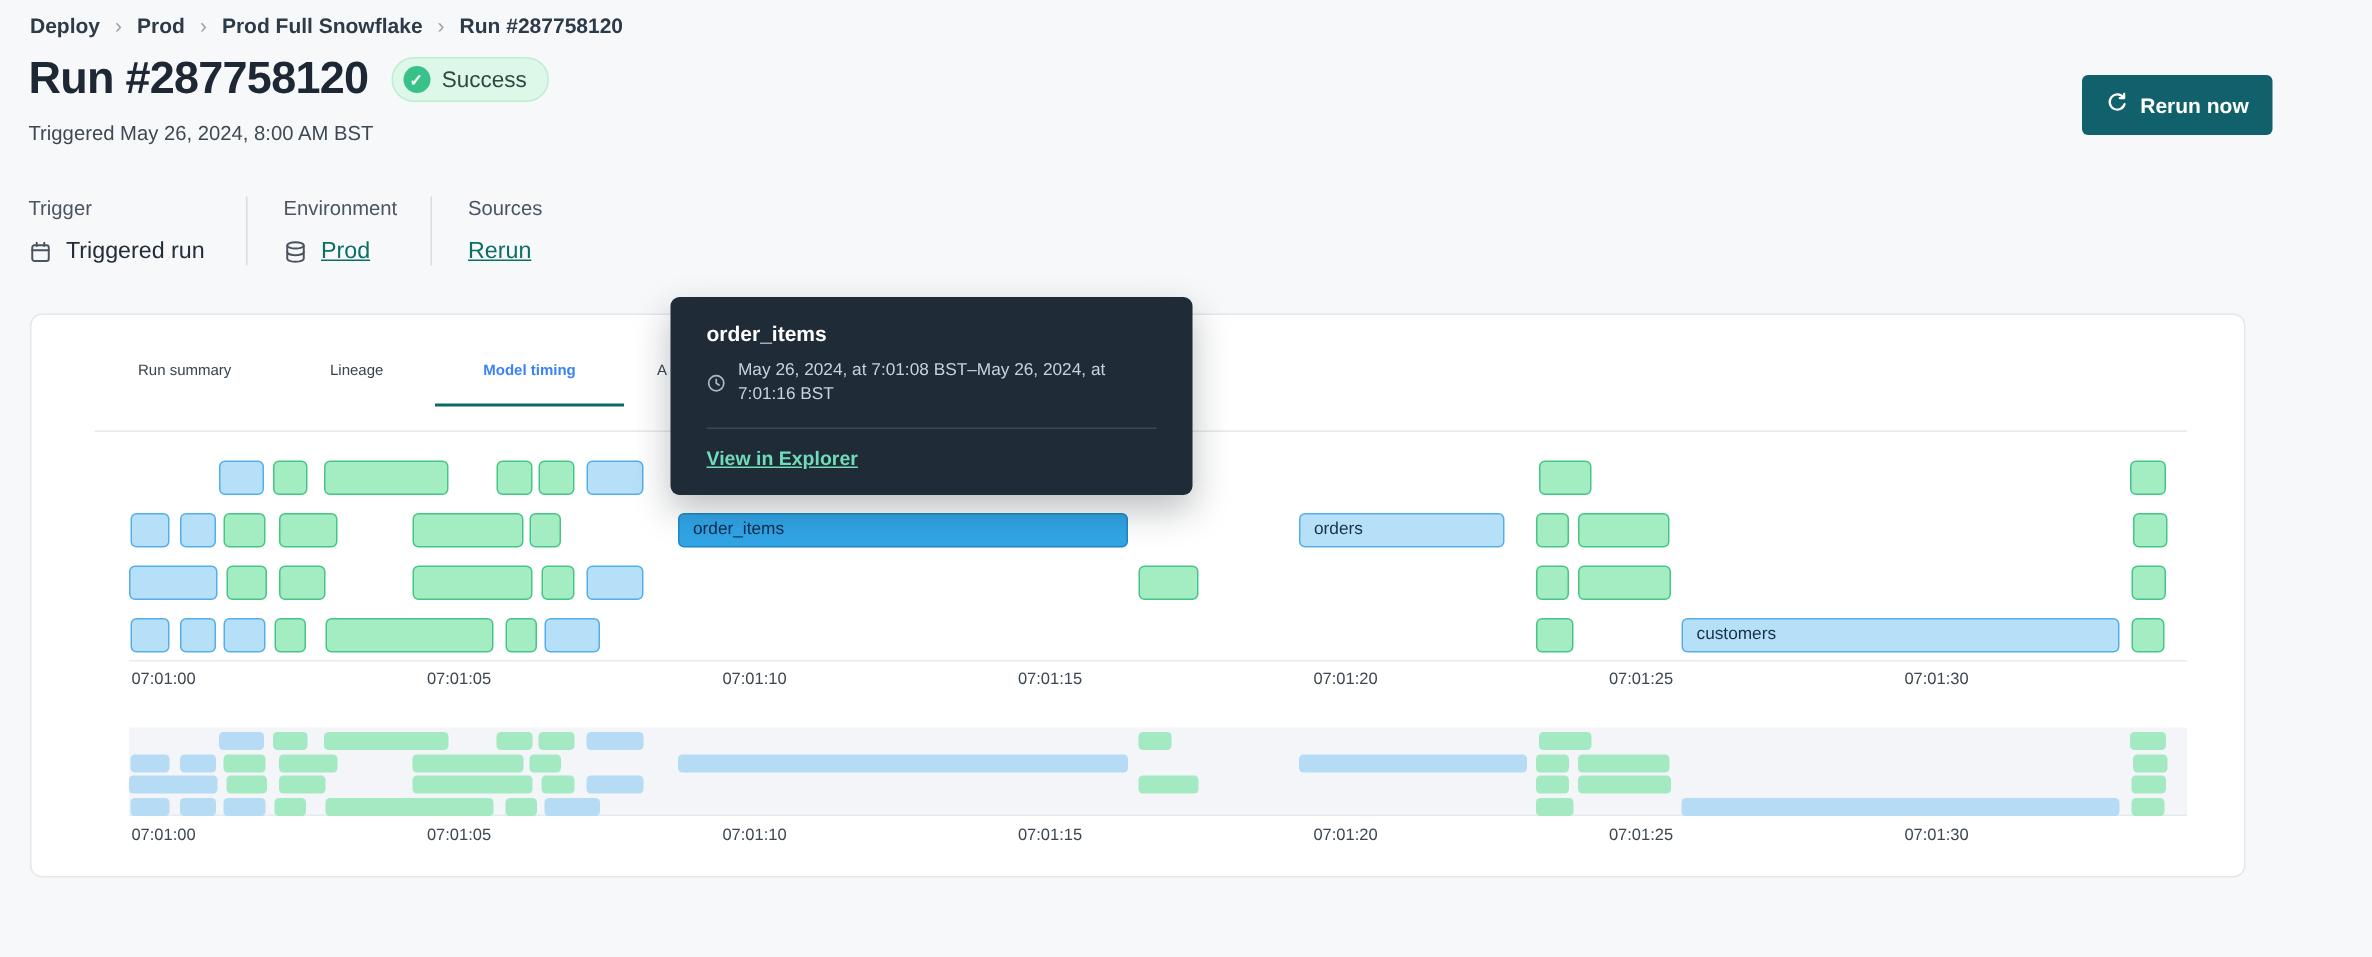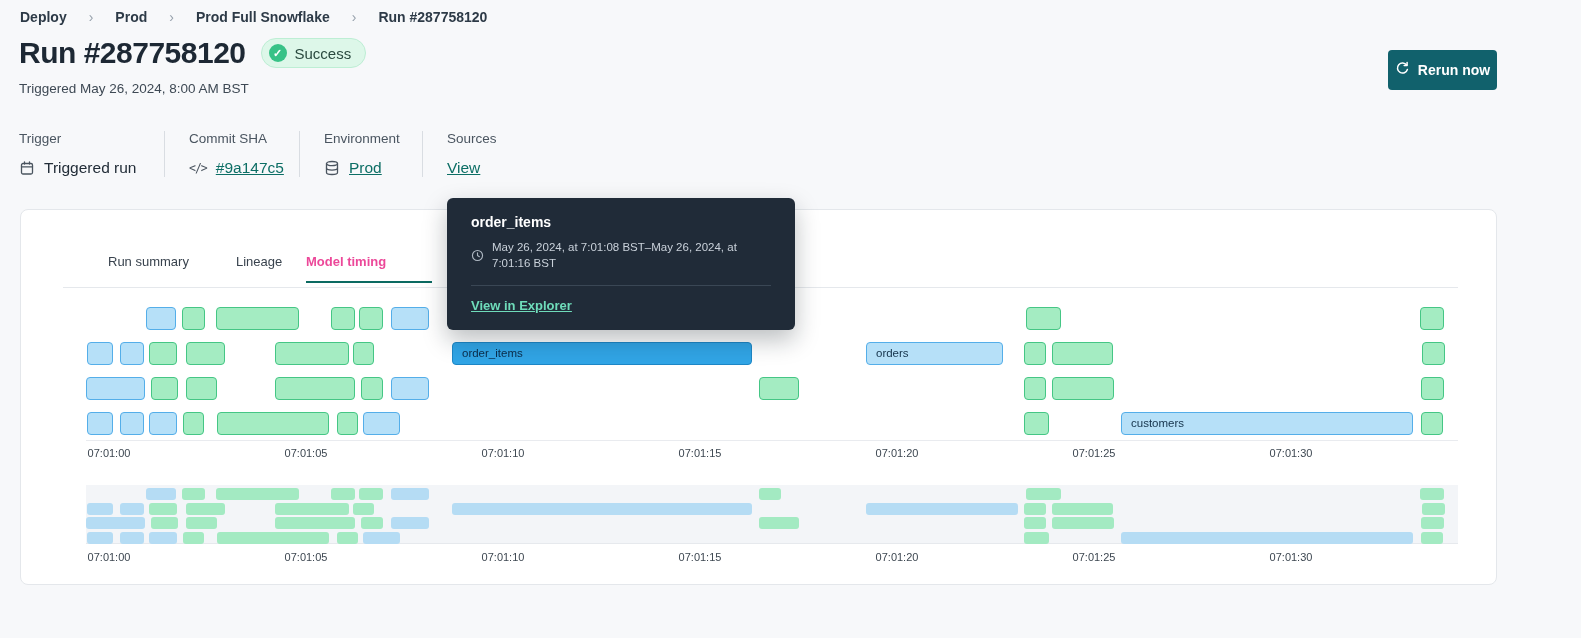--- a/index.html
+++ b/index.html
@@ -2,50 +2,50 @@
 <html><head>
 <meta charset="utf-8">
 <style>
   * { box-sizing: border-box; }
   html,body { margin:0; padding:0; }
   body {
     width:1581px; height:638px; position:relative; overflow:hidden;
     background:#f7f8fa; font-family:"Liberation Sans", sans-serif; color:#222d38;
   }
   
-  .breadcrumb { position:absolute; left:20px; top:9px; display:flex; align-items:center; gap:22px;
+  .breadcrumb { position:absolute; left:20px; top:9px; display:flex; align-items:center; gap:10px;
     font-size:14px; font-weight:700; color:#2d3a47; }
   .crumb { cursor:pointer; }
   .crumb-sep { color:#97a1ac; font-weight:400; font-size:14px; }
   
   .title-row { position:absolute; left:19px; top:36px; display:flex; align-items:center; gap:15px; }
   .page-title { margin:0; font-size:30px; font-weight:700; color:#1d2834; letter-spacing:-0.5px; }
   .badge { display:inline-flex; align-items:center; gap:8px; background:#ddf7e9; border:1px solid #bdeed4;
     border-radius:17px; padding:5px 14px 5px 7px; font-size:15px; color:#2b4a40; }
   .badge-dot { width:18px; height:18px; border-radius:50%; background:#38c287; color:#fff;
     display:flex; align-items:center; justify-content:center; font-size:11px; font-weight:700; }
   .triggered { position:absolute; left:19px; top:81px; font-size:13.5px; color:#3e4954; }
-  .rerun-btn { position:absolute; left:1388px; top:50px; width:109px; height:40px; background:#11616c;
+  .rerun-btn { position:absolute; left:1388px; top:50px; width:127px; height:40px; background:#11616c;
     border:none; border-radius:4px; color:#fff; font-family:inherit; font-size:14px; font-weight:700;
     display:flex; align-items:center; justify-content:center; gap:8px; cursor:pointer; }
   
   .meta-row { position:absolute; left:19px; top:131px; display:flex; align-items:stretch; }
   .meta-col { padding-right:20px; }
   .meta-col + .meta-col { border-left:1px solid #d9dde2; padding-left:24px; }
   .meta-label { font-size:13.5px; color:#4a5560; margin-bottom:13px; }
   .meta-value { display:flex; align-items:center; gap:9px; font-size:15.5px; color:#222d38; }
   .meta-value .ico { display:flex; align-items:center; color:#4a545f; }
   .code-glyph { font-family:"DejaVu Sans Mono", monospace; font-size:11.5px; color:#4a545f; letter-spacing:-1px; }
   a.teal-link { color:#0c6e65; text-decoration:underline; cursor:pointer; }
   
   .card { position:absolute; left:20px; top:209px; width:1477px; height:376px; background:#fff;
     border:1px solid #e4e7eb; border-radius:8px; }
   .tabs-underline { position:absolute; left:42px; top:77px; width:1395px; border-bottom:1px solid #e5e8ec; }
-  .tab { position:absolute; top:44px; height:29px; font-size:13px; color:#39434e; cursor:pointer; white-space:nowrap;margin-left:16px; }
-  .tab.active { color:#ec4899; font-weight:700; border-bottom:2px solid #0b6a61; }
+  .tab { position:absolute; top:32px; height:29px; font-size:10px; color:#39434e; cursor:pointer; white-space:nowrap; }
+  .tab.active { color:#3b82f6; font-weight:700; border-bottom:2px solid #0b6a61; text-align:center; }
   
   .bar { position:absolute; height:23px; border-radius:4px; overflow:hidden; }
   .bar.blue  { background:#b6e0f8; border:1.5px solid #54aee9; }
   .bar.green { background:#a4ecc2; border:1.5px solid #45c685; }
   .bar.selected { background:#31a5e6; border:1.5px solid #1e87c6; }
   .bar .bar-label { display:block; font-size:11.5px; color:#14324a; padding-left:9px; line-height:20px; white-space:nowrap; }
   .bar.selected .bar-label { color:#0a2c4a; }
   .axis-line { position:absolute; left:65px; top:230px; width:1372px; border-top:1px solid #e9ebef; }
   .axis-label { position:absolute; transform:translateX(-50%); font-size:11px; color:#3d4751; white-space:nowrap; }
   .mini-band { position:absolute; left:65px; top:275px; width:1372px; height:59px; background:#f3f5f8;
@@ -101,46 +101,37 @@
       <div class="meta-value">
         <span class="ico">
           <svg width="16" height="16" viewBox="0 0 16 16" fill="none" stroke="#4a545f" stroke-width="1.3" stroke-linecap="round" stroke-linejoin="round">
             <rect x="2.5" y="3.5" width="11" height="10.5" rx="1.5"></rect>
             <path d="M2.5 6.8h11M5.5 1.8v2.2M10.5 1.8v2.2"></path>
           </svg>
         </span>
         <span>Triggered run</span>
       </div>
     </div>
-    <div class="meta-col" style="width: 135px;">
-      <div class="meta-label">Commit SHA</div>
-      <div class="meta-value">
-        <span class="ico">
-          <span class="code-glyph">&lt;/&gt;</span>
-        </span>
-        <a class="teal-link">#9a147c5</a>
-      </div>
-    </div>
     <div class="meta-col" style="width: 123px;">
       <div class="meta-label">Environment</div>
       <div class="meta-value">
         <span class="ico">
           <svg width="16" height="16" viewBox="0 0 16 16" fill="none" stroke="#4a545f" stroke-width="1.3" stroke-linecap="round" stroke-linejoin="round">
             <ellipse cx="8" cy="3.6" rx="5.5" ry="2.1"></ellipse>
             <path d="M2.5 3.6v8.8c0 1.2 2.5 2.1 5.5 2.1s5.5-.9 5.5-2.1V3.6"></path>
             <path d="M2.5 8c0 1.2 2.5 2.1 5.5 2.1S13.5 9.2 13.5 8"></path>
           </svg>
         </span>
         <a class="teal-link">Prod</a>
       </div>
     </div>
     <div class="meta-col">
       <div class="meta-label">Sources</div>
       <div class="meta-value">
-        <a class="teal-link">View</a>
+        <a class="teal-link">Rerun</a>
       </div>
     </div>
   </div>
 
 <div class="card">
   <div id="tabs">
       <div class="tab" style="left: 71px;">Run summary</div>
       <div class="tab" style="left: 199px;">Lineage</div>
       <div class="tab active" style="left: 269px; width: 126px;">Model timing</div>
       <div class="tab" style="left: 417px;">A</div>

